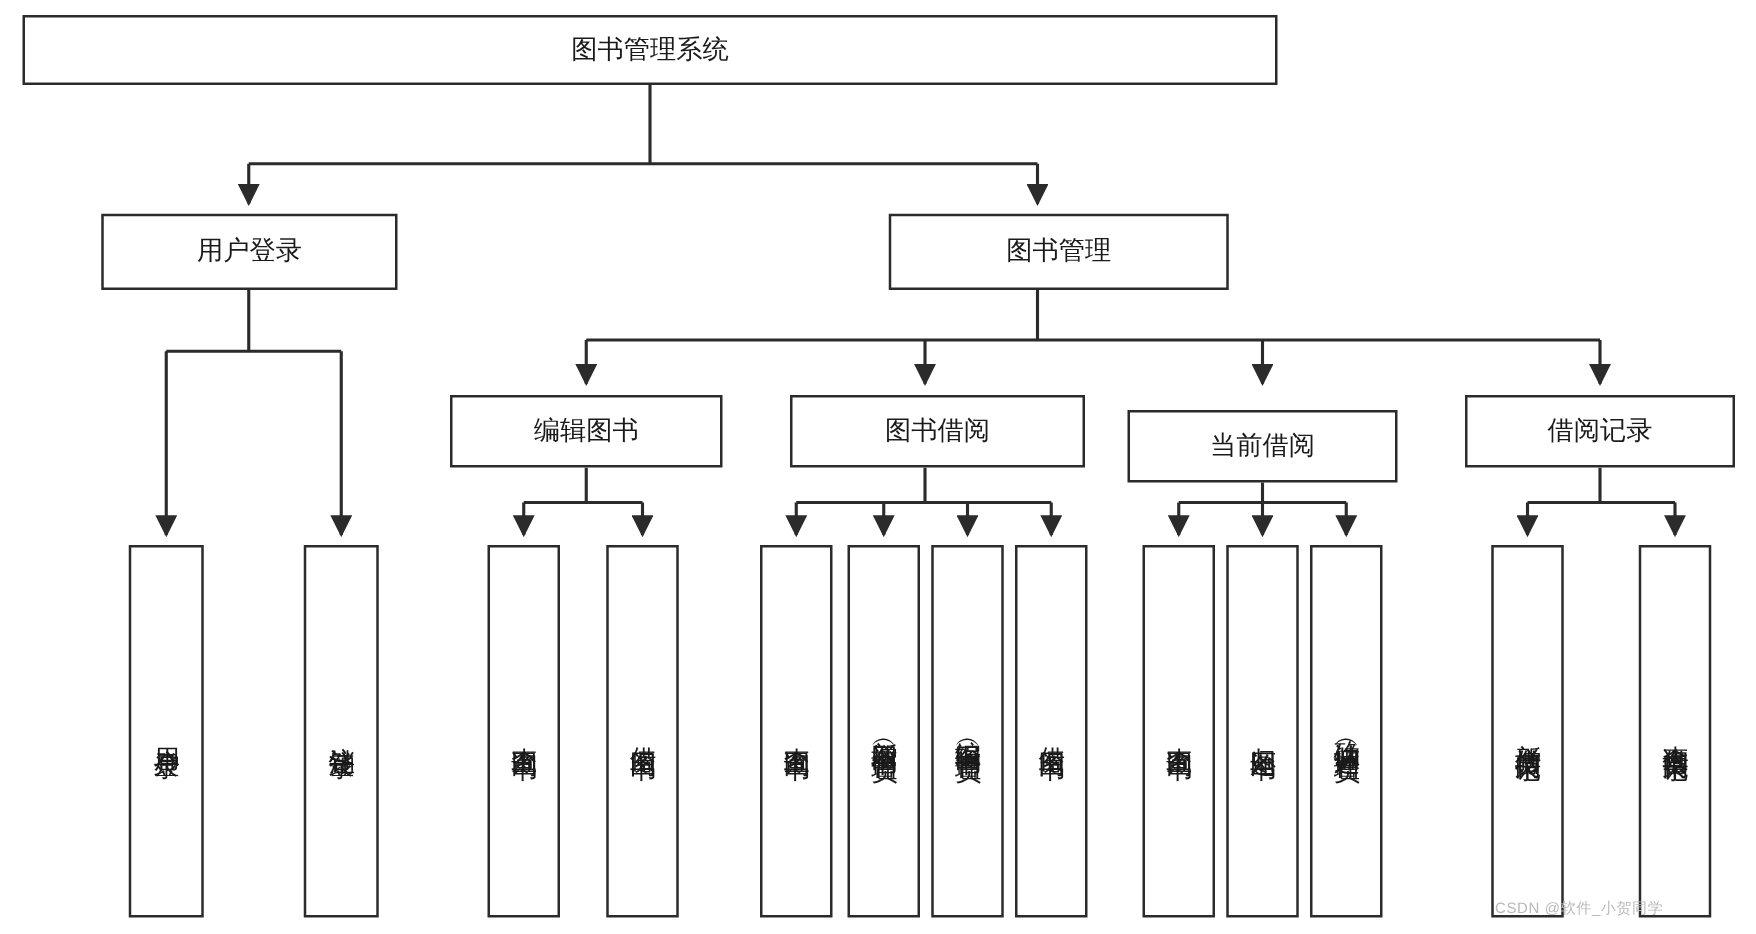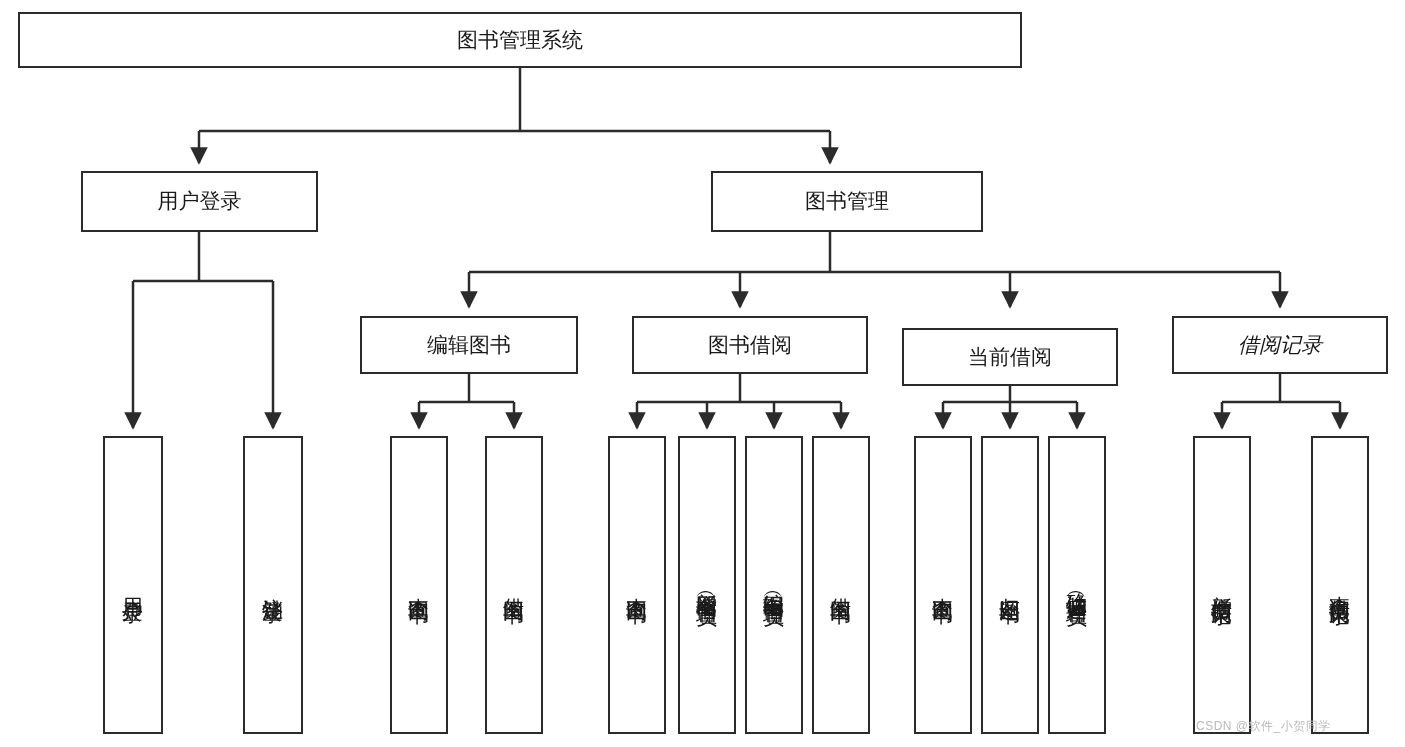--- a/index.html
+++ b/index.html
@@ -138,21 +138,21 @@
   </div>
 
   <div class="node horizontal" style="left:632px; top:316px; width:236px; height:58px;">
     <span class="node-label">图书借阅</span>
   </div>
 
   <div class="node horizontal" style="left:902px; top:328px; width:216px; height:58px;">
     <span class="node-label">当前借阅</span>
   </div>
 
-  <div class="node horizontal" style="left:1172px; top:316px; width:216px; height:58px;font-style:italic;">
+  <div class="node horizontal" style="left:1172px; top:316px; width:216px; height:58px;">
     <span class="node-label">借阅记录</span>
   </div>
 
   <div class="node vertical" style="left:103px; top:436px; width:60px; height:298px;">
     <span class="node-label">用户登录</span>
   </div>
 
   <div class="node vertical" style="left:243px; top:436px; width:60px; height:298px;">
     <span class="node-label">注销登录</span>
   </div>

